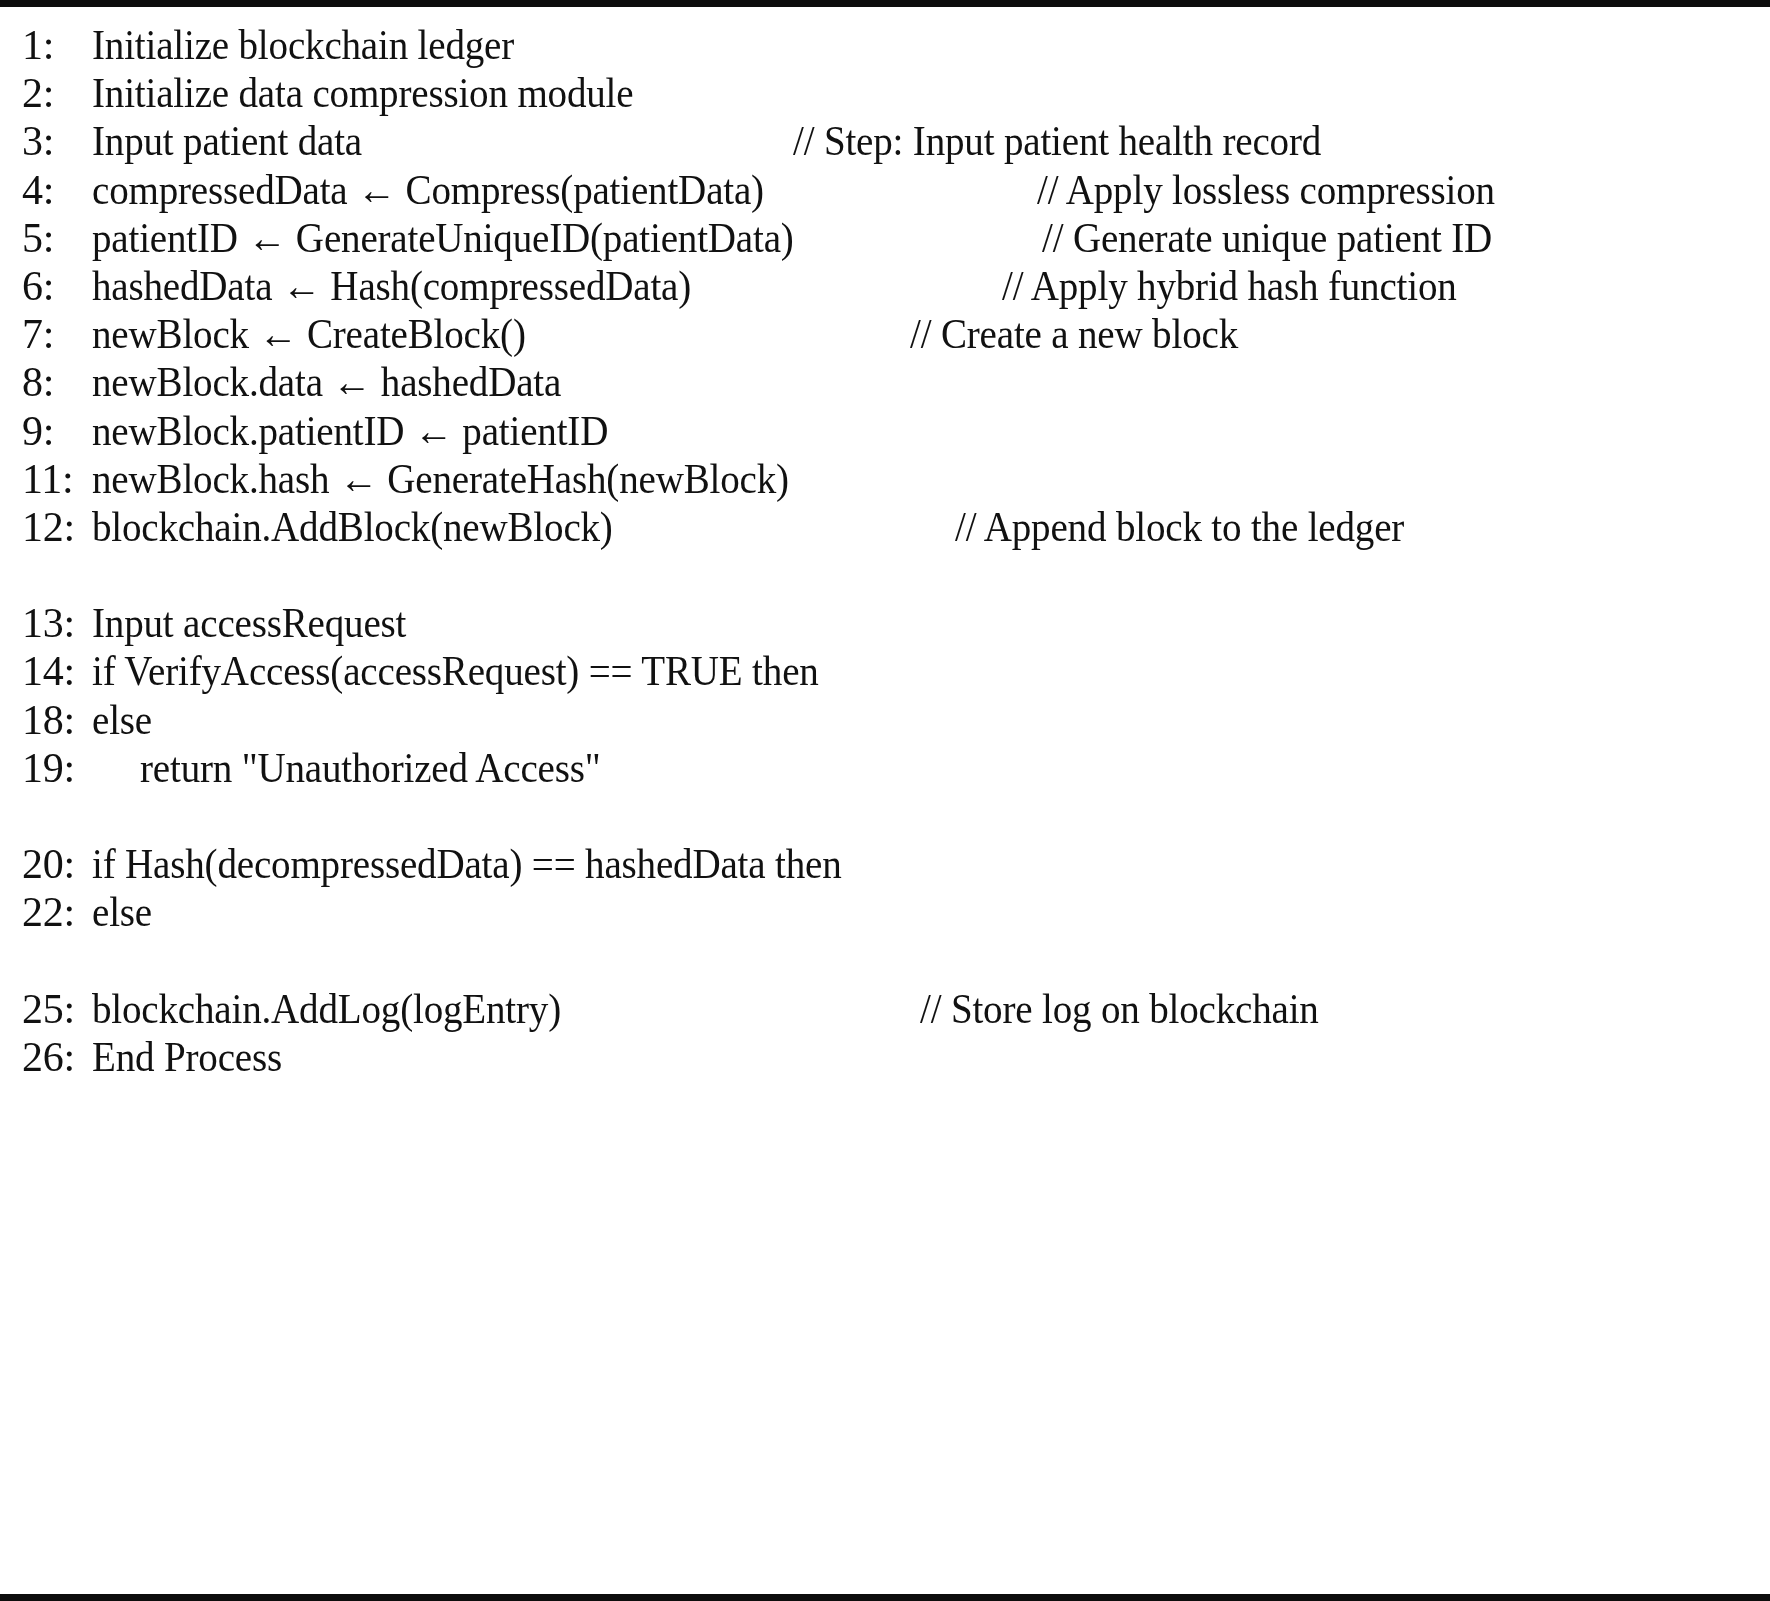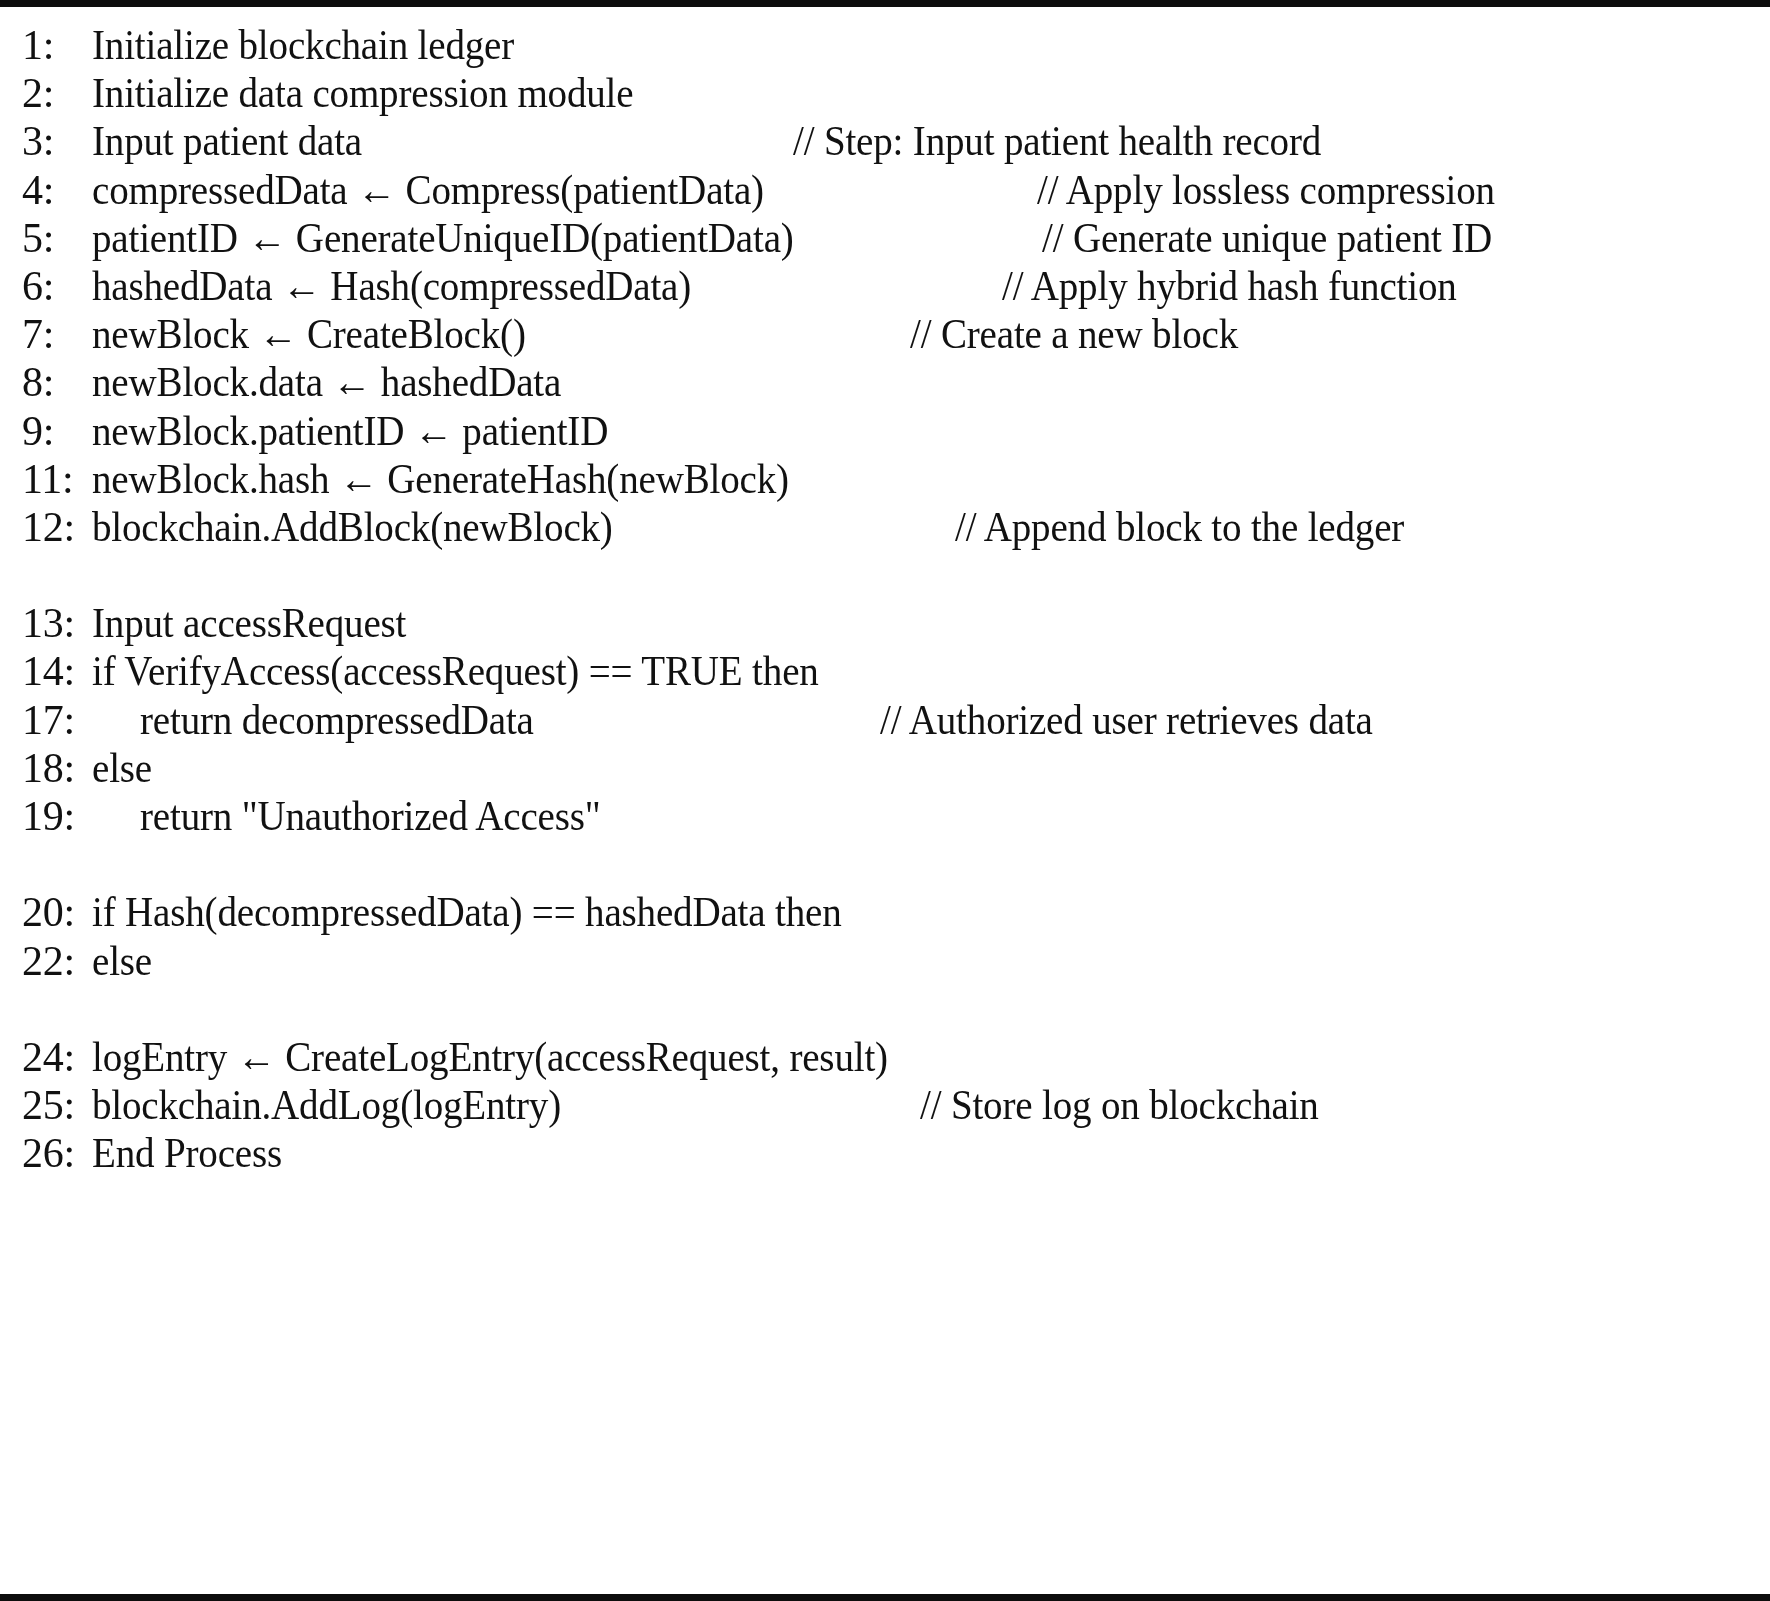--- a/index.html
+++ b/index.html
@@ -146,47 +146,38 @@
       <div class="code-line blank"></div>
       <div class="code-line">
         <span class="ln">13:</span>
         <span class="code-text">Input accessRequest</span>
       </div>
       <div class="code-line">
         <span class="ln">14:</span>
         <span class="code-text">if VerifyAccess(accessRequest) == TRUE then</span>
       </div>
       <div class="code-line">
-        <span class="ln">17:</span>
-        <span class="code-text ind1">return decompressedData</span>
-        <span class="cmt" style="left: 880px;">// Authorized user retrieves data</span>
-      </div>
-      <div class="code-line">
         <span class="ln">18:</span>
         <span class="code-text">else</span>
       </div>
       <div class="code-line">
         <span class="ln">19:</span>
         <span class="code-text ind1">return "Unauthorized Access"</span>
       </div>
       <div class="code-line blank"></div>
       <div class="code-line">
         <span class="ln">20:</span>
         <span class="code-text">if Hash(decompressedData) == hashedData then</span>
       </div>
       <div class="code-line">
         <span class="ln">22:</span>
         <span class="code-text">else</span>
       </div>
       <div class="code-line blank"></div>
       <div class="code-line">
-        <span class="ln">24:</span>
-        <span class="code-text">logEntry ← CreateLogEntry(accessRequest, result)</span>
-      </div>
-      <div class="code-line">
         <span class="ln">25:</span>
         <span class="code-text">blockchain.AddLog(logEntry)</span>
         <span class="cmt" style="left: 920px;">// Store log on blockchain</span>
       </div>
       <div class="code-line">
         <span class="ln">26:</span>
         <span class="code-text">End Process</span>
       </div>
     </div>
 

